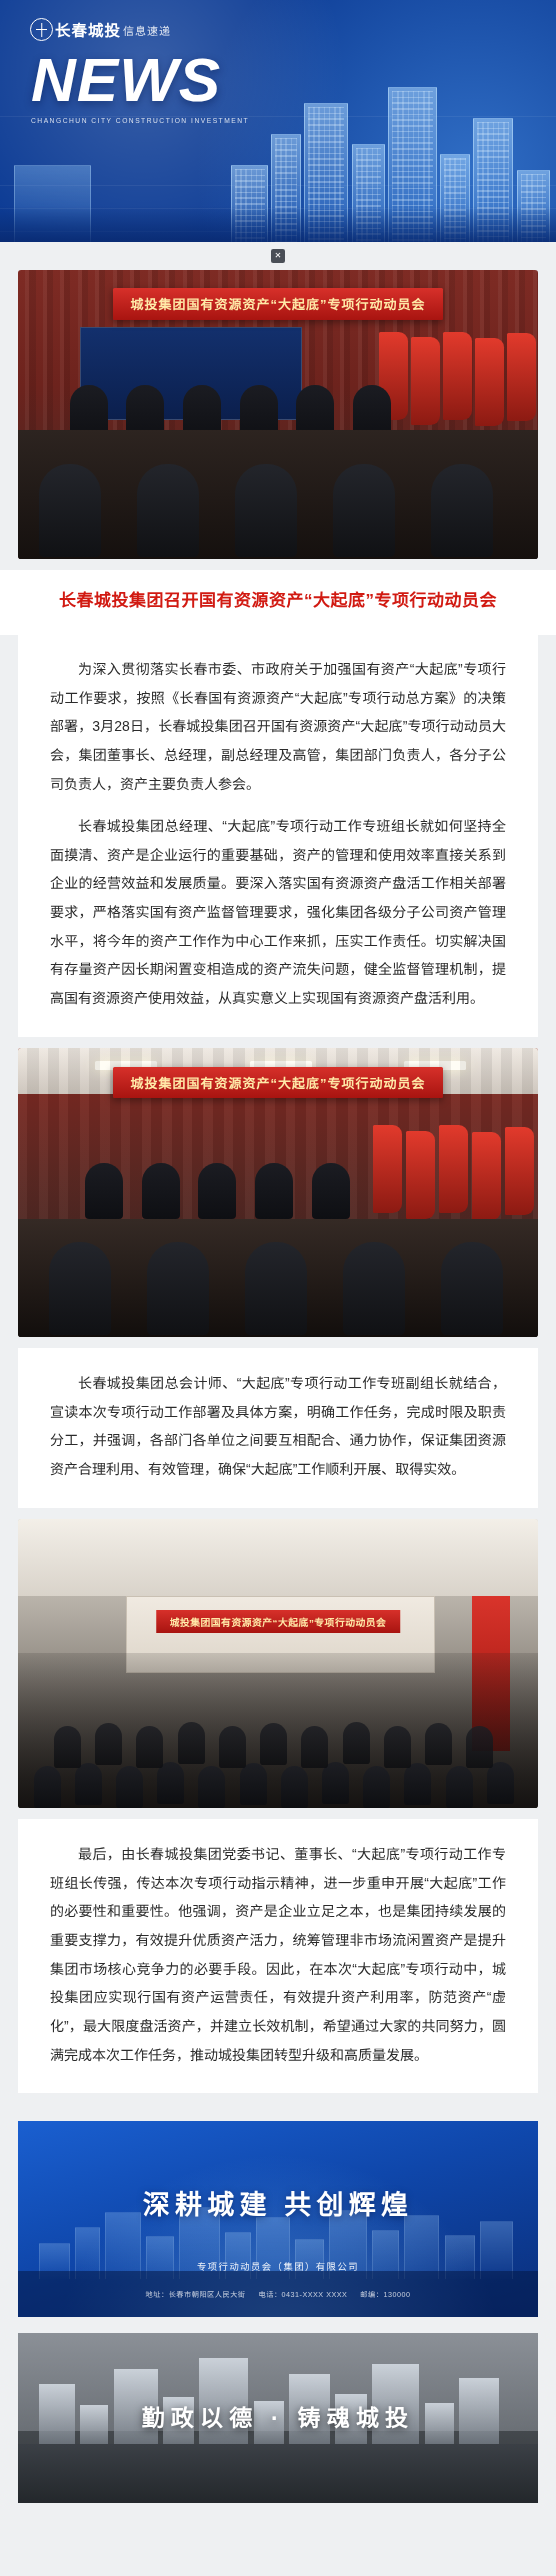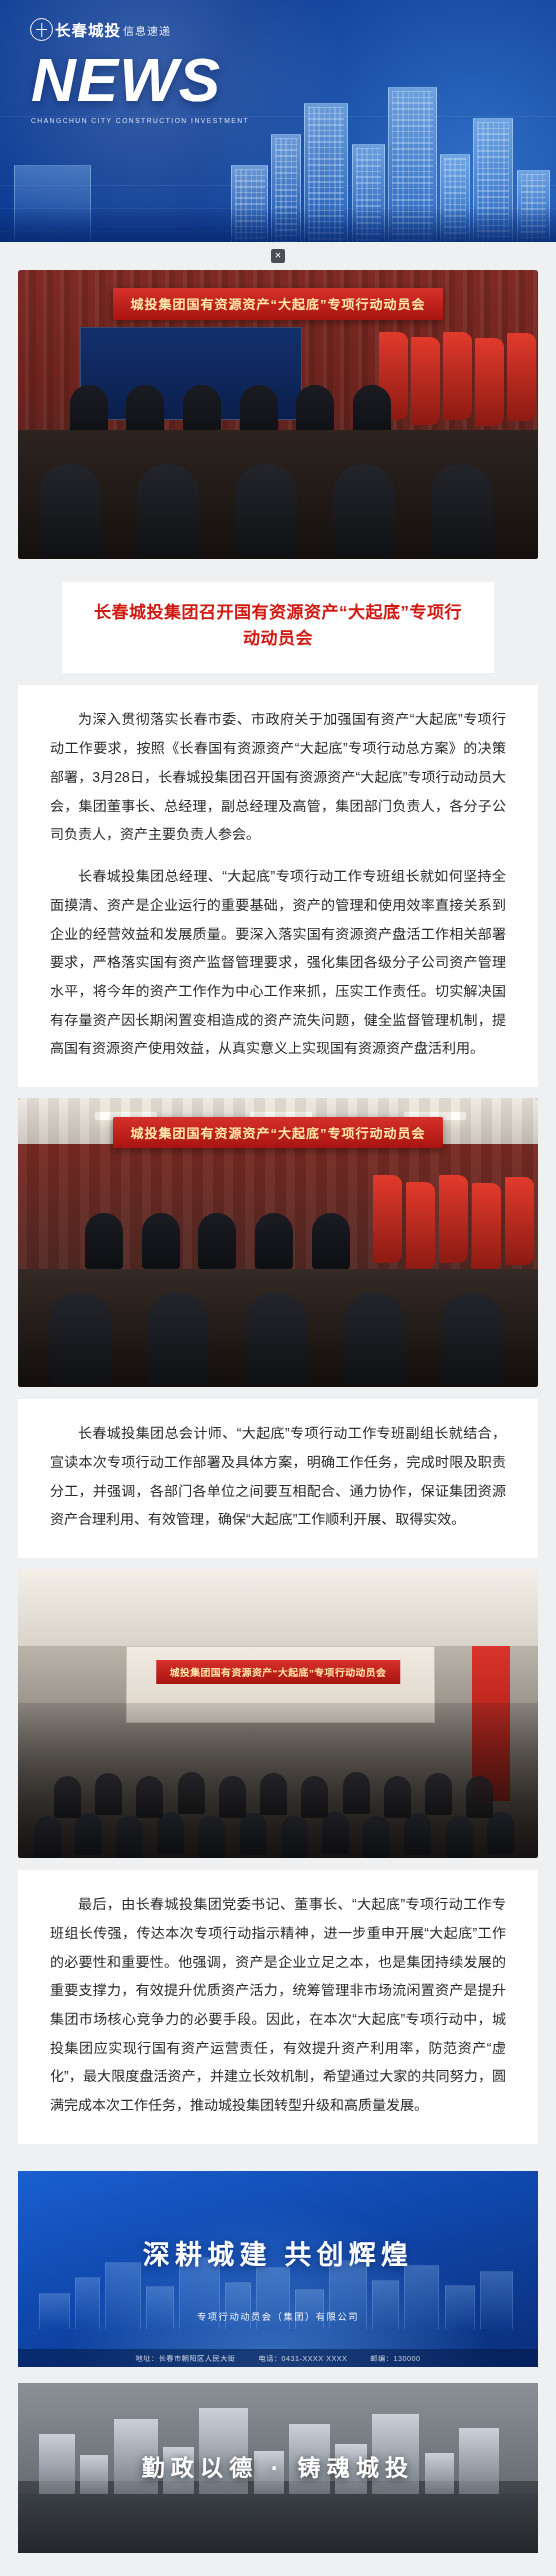--- a/index.html
+++ b/index.html
@@ -255,22 +255,22 @@
     background: linear-gradient(180deg,rgba(30,28,26,0.15),rgba(18,16,15,0.95));
   }
   .p3-head {
     position:absolute; bottom: 0; width: 27px; height: 42px;
     background: linear-gradient(180deg,#1d1e23,#0d0e11);
     border-radius: 13.4px 13.4px 3.1px 3.1px;
   }
 
   
   .article-title {
-    width: 432px;
-    margin: 12px auto;
+    width: 556px;
+    margin: 0 auto;
     background: #ffffff;
     padding: 17.5px 31px 20.6px 31px;
     text-align: center;
   }
   .article-title h1 {
     font-size: 17px;
     line-height: 1.55;
     color: #d11a12;
     font-weight: 700;
     letter-spacing: 0.5px;
@@ -325,23 +325,23 @@
   }
   .slogan .org {
     position: absolute;
     left: 0; right: 0; bottom: 44px;
     font-size: 9.3px;
     letter-spacing: 1.5px;
     color: rgba(255,255,255,0.92);
   }
   .slogan .footer-strip {
     position: absolute; left: 0; right: 0; bottom: 0;
-    height: 18px;
+    height: 46px;
     background: rgba(4,24,70,0.55);
-    display: flex; align-items: center; justify-content: center; gap: 23px;
+    display: flex; align-items: center; justify-content: center; gap: 13px;
     font-size: 7.2px; color: rgba(255,255,255,0.75);
     letter-spacing: 0.5px;
   }
 
   
   .footer-photo {
     width: 520px;
     margin: 0 auto;
     height: 170px;
     position: relative;

